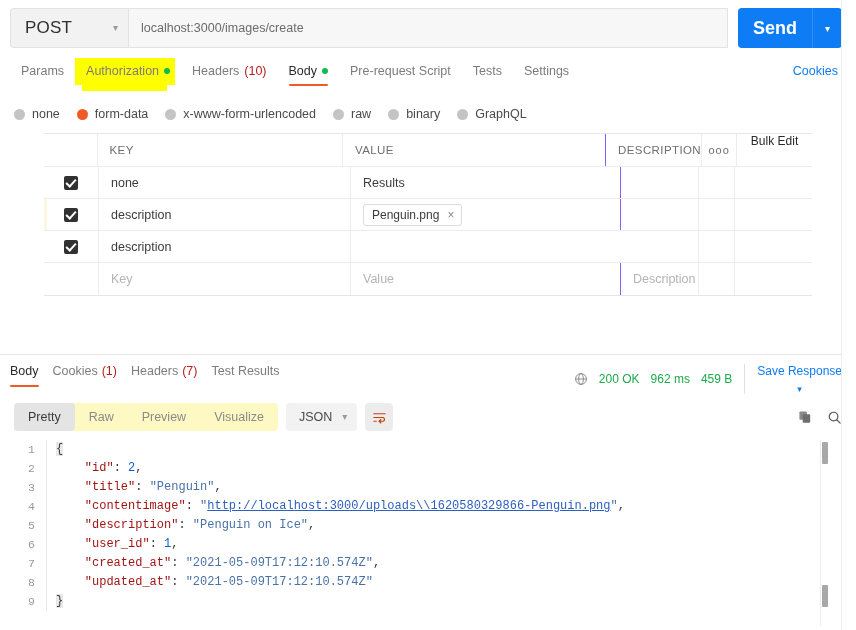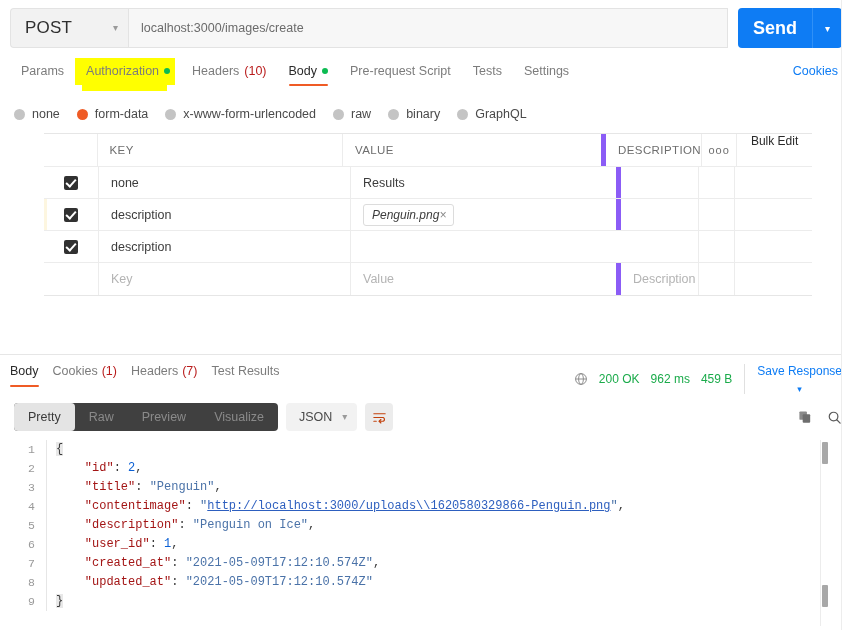--- a/index.html
+++ b/index.html
@@ -107,43 +107,43 @@
     width: 768px;
     border-top: 1px solid #e6e6e6;
     border-bottom: 1px solid #e6e6e6;
     margin-left: 44px;
   }
   .fdrow { display: flex; height: 32px; border-bottom: 1px solid #ececec; }
   .fdrow:last-child { border-bottom: none; }
   .fdrow.head { height: 33px; }
   .c-chk { width: 55px; display: flex; align-items: center; justify-content: center; border-right: 1px solid #ececec; }
   .c-key { width: 252px; display: flex; align-items: center; padding: 0 0 0 12px; border-right: 1px solid #ececec; }
-  .c-val { width: 270px; display: flex; align-items: center; padding: 0 0 0 12px; border-right: 5px solid #8b5cf6; }
+  .c-val { width: 270px; display: flex; align-items: center; padding: 0 0 0 12px; border-right: 1px solid #8b5cf6; }
   .c-desc { flex: 1; display: flex; align-items: center; padding: 0 0 0 12px; border-right: 1px solid #ececec; }
   .c-dots { width: 36px; display: flex; align-items: center; justify-content: center; border-right: 1px solid #ececec; }
   .c-bulk { width: 77px; display: flex; align-items: flex-start; justify-content: center; }
   .hdr-txt { font-size: 11.5px; color: #6e6e6e; letter-spacing: .4px; }
   .bulk-txt { font-size: 12px; color: #2a2a2a; cursor: pointer; }
   .dots-txt { font-size: 11px; color: #6e6e6e; letter-spacing: 1px; cursor: pointer; }
   .cell-txt { font-size: 12.5px; color: #3c3c3c; }
   .cell-ph { font-size: 12.5px; color: #b4b4b4; }
   .cbx {
     width: 14px; height: 14px; border-radius: 2px;
     background: #313131; position: relative; cursor: pointer;
   }
   .cbx::after {
     content: ""; position: absolute; left: 4px; top: 1px;
     width: 4px; height: 8px; border: solid #fff;
     border-width: 0 2px 2px 0; transform: rotate(42deg);
   }
   .filechip {
-    display: inline-flex; 
+    display: inline-flex; gap: 8px;
     border: 1px solid #dcdcdc; border-radius: 3px;
     background: #fff; padding: 3px 7px 3px 8px;
-    font-size: 12px; color: #3c3c3c; font-style: italic;
+    font-size: 12px; color: #3c3c3c;
   }
   .chip-x { color: #8a8a8a; font-size: 12px; cursor: pointer; }
   .row-mark { box-shadow: inset 3px 0 0 #fdf6e0; }
 
   
   .resp-sep {
     position: absolute; left: 0; top: 354px; width: 856px; height: 1px; background: #e6e6e6;
   }
   .resp-tabs {
     position: absolute; left: 10px; top: 362px; width: 832px; height: 30px;
@@ -169,21 +169,21 @@
   .save-resp {
     color: #0e7cf4; cursor: pointer; display: flex; align-items: center; gap: 6px;
     border-left: 1px solid #e0e0e0; padding-left: 12px; margin-left: 1px; flex-direction: column;
   }
 
   
   .view-bar {
     position: absolute; left: 14px; top: 401px; width: 828px; height: 32px;
     display: flex; align-items: center; gap: 8px;
   }
-  .segbox { display: flex; background: #404040; border-radius: 4px; height: 28px; }
+  .segbox { display: flex; background: #fef9c3; border-radius: 4px; height: 28px; }
   .seg {
     padding: 0 14px; height: 28px; display: flex; align-items: center;
     font-size: 12.5px; color: #8a8a8a; cursor: pointer; border-radius: 4px;
   }
   .seg.active { background: #e4e4e4; color: #3a3a3a; }
   .jsonsel {
     display: flex; align-items: center; gap: 10px;
     background: #f2f2f2; border-radius: 4px; height: 28px;
     padding: 0 10px 0 13px; font-size: 12.5px; color: #4a4a4a; cursor: pointer;
   }

